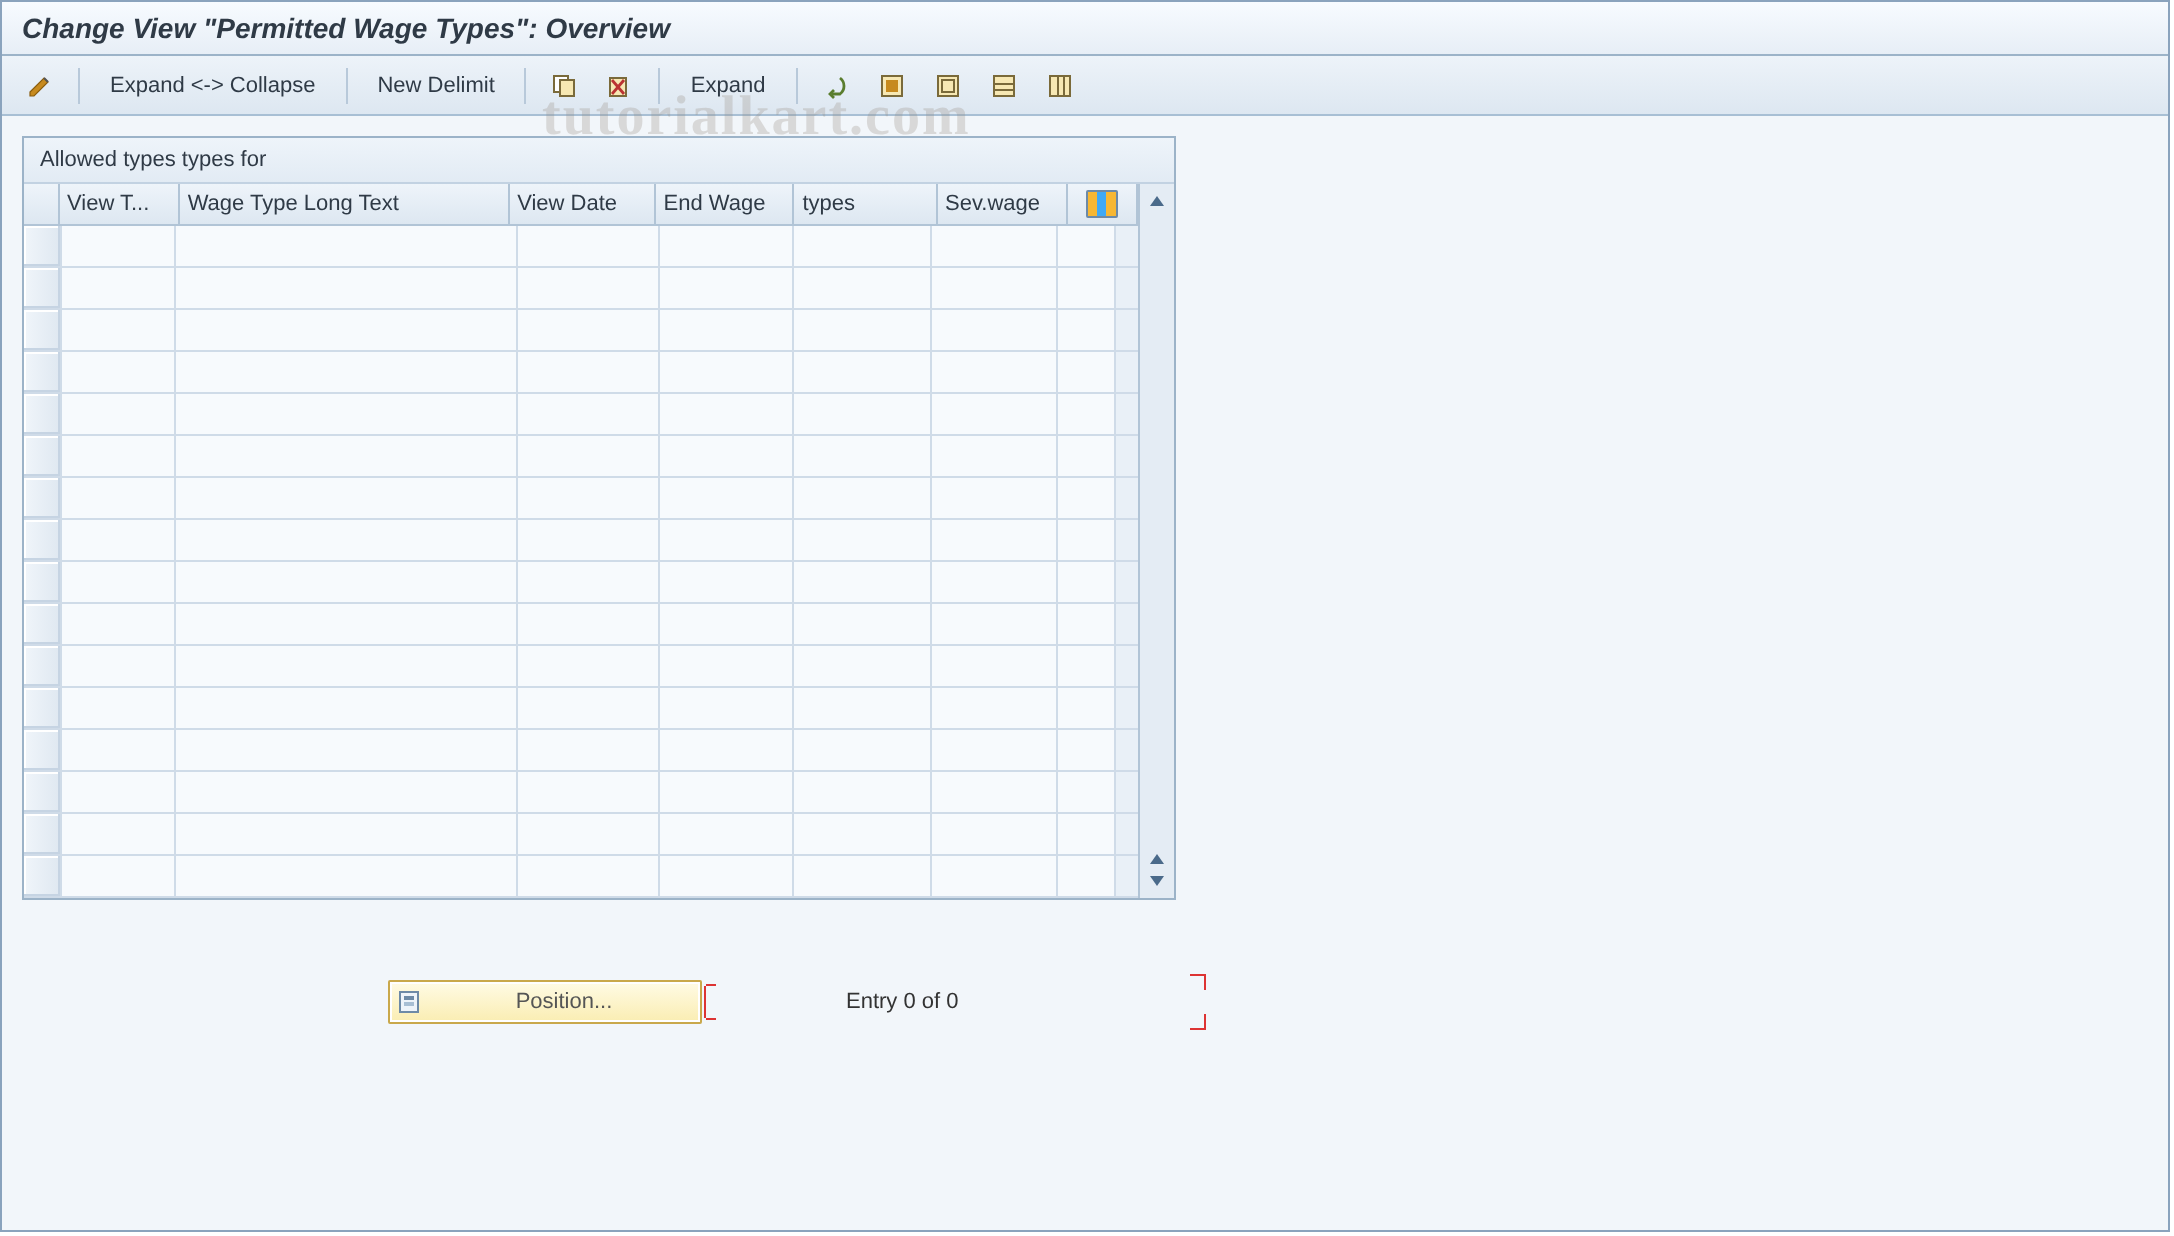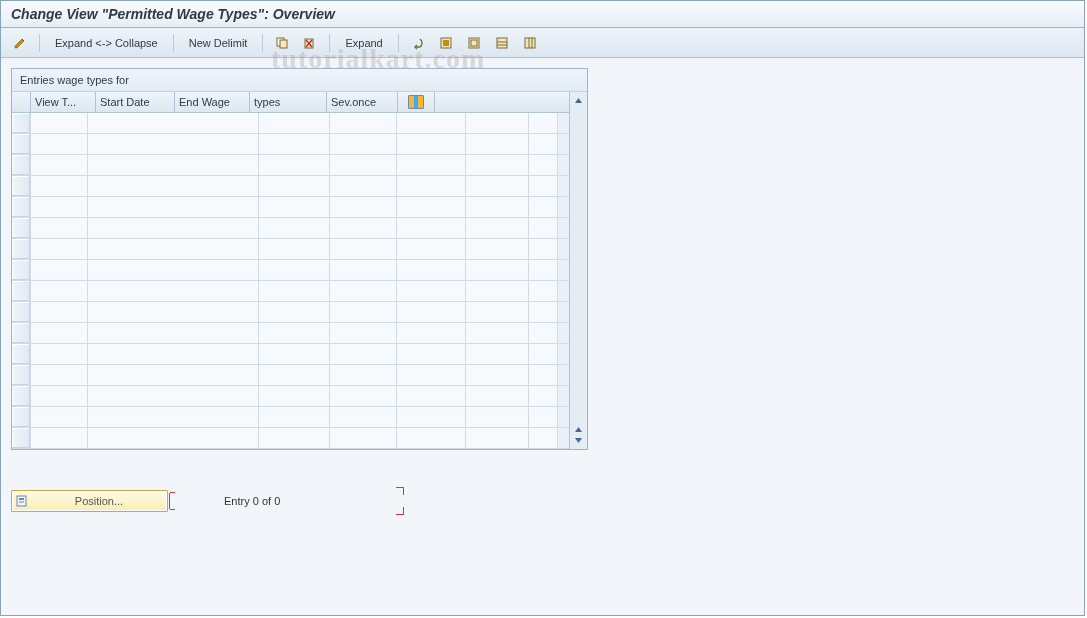--- a/index.html
+++ b/index.html
@@ -26,25 +26,25 @@
 .c-cfg{width:28px;justify-content:center}
 .rows{}
 .row{display:flex;height:20px;border-bottom:1px solid #cfdbe8}
 .rsel{width:18px;border-right:1px solid #cfdbe8;background:linear-gradient(to right,#f0f5fa,#dfe8f1);box-shadow:inset -1px -1px 0 #c6d4e3,inset 1px 1px 0 #fff}
 .rcell{border-right:1px solid #cfdbe8;background:#f7fafd}
 .vbar{width:17px;background:#e4ecf4;border-left:1px solid #b1c4d6;display:flex;flex-direction:column;align-items:center;justify-content:space-between;padding:3px 0}
 .vbar svg{cursor:pointer}
 .vspace{flex:1}
 .cfg-icon{display:inline-block;width:14px;height:12px;background:linear-gradient(90deg,#f7b733 33%,#3fa9f5 33% 66%,#f7b733 66%);border:1px solid #6d8aa7;border-radius:1px}
 .btm-row{display:flex;align-items:center;margin-top:40px}
-.pos-btn{width:155px;height:20px;background:linear-gradient(#fffbe5,#faedb2);border:1px solid #c9a84b;box-shadow:inset 0 0 0 1px #fff;display:flex;align-items:center;cursor:pointer;border-radius:1px}
+.pos-btn{margin-left:183px;width:155px;height:20px;background:linear-gradient(#fffbe5,#faedb2);border:1px solid #c9a84b;box-shadow:inset 0 0 0 1px #fff;display:flex;align-items:center;cursor:pointer;border-radius:1px}
 .pos-btn .picon{width:16px;height:16px;margin-left:3px;display:flex;align-items:center;justify-content:center}
 .pos-btn .plabel{flex:1;text-align:center;color:#555}
 .cursor{width:8px;height:18px;border-left:1px solid #d33;border-top:1px solid #d33;margin-left:1px}
-.entry{margin-left:54px;color:#333}
+.entry{margin-left:70px;color:#333}
 .marks{position:relative;width:14px;height:20px;margin-left:110px}
 .marks .m{position:absolute;width:7px;height:7px}
 .marks .mt{top:-4px;right:0;border-right:1px solid #d33;border-top:1px solid #d33}
 .marks .mb{bottom:-4px;right:0;border-right:1px solid #d33;border-bottom:1px solid #d33}
 .watermark{position:absolute;left:270px;top:42px;font-size:28px;font-weight:bold;color:rgba(150,140,130,0.28);letter-spacing:1px;font-family:Georgia,serif;pointer-events:none;z-index:10}
 </style>
 </head>
 <body>
 
 <div class="frame">
@@ -109,30 +109,31 @@
           <line x1="6" y1="2" x2="6" y2="12" stroke="#7a6a3a"></line>
           <line x1="9" y1="2" x2="9" y2="12" stroke="#7a6a3a"></line>
         </svg>
     </span>
   </div>
 
   <div class="watermark">tutorialkart.com</div>
 
   <div class="content">
     <div class="table-wrap">
-      <div class="panel-title">Entries wage types for</div>
+      <div class="panel-title">Allowed types types for</div>
       <div class="grid">
         <div class="grid-main">
           <div class="grid-header">
             <div class="hsel"></div>
             <div class="hcell c-wt">View T...</div>
-            <div class="hcell c-sd">Start Date</div>
+            <div class="hcell c-wtl">Wage Type Long Text</div>
+            <div class="hcell c-sd">View Date</div>
             <div class="hcell c-ed">End Wage</div>
             <div class="hcell c-once">types</div>
-            <div class="hcell c-st">Sev.once</div>
+            <div class="hcell c-st">Sev.wage</div>
             <div class="hcell c-cfg">
                 <span class="cfg-icon"></span>
               </div>
           </div>
           <div class="rows" id="rows">
               <div class="row">
                 <div class="rsel"></div>
                 <div class="rcell c-wt"></div>
                 <div class="rcell c-wtl"></div>
                 <div class="rcell c-sd"></div>

